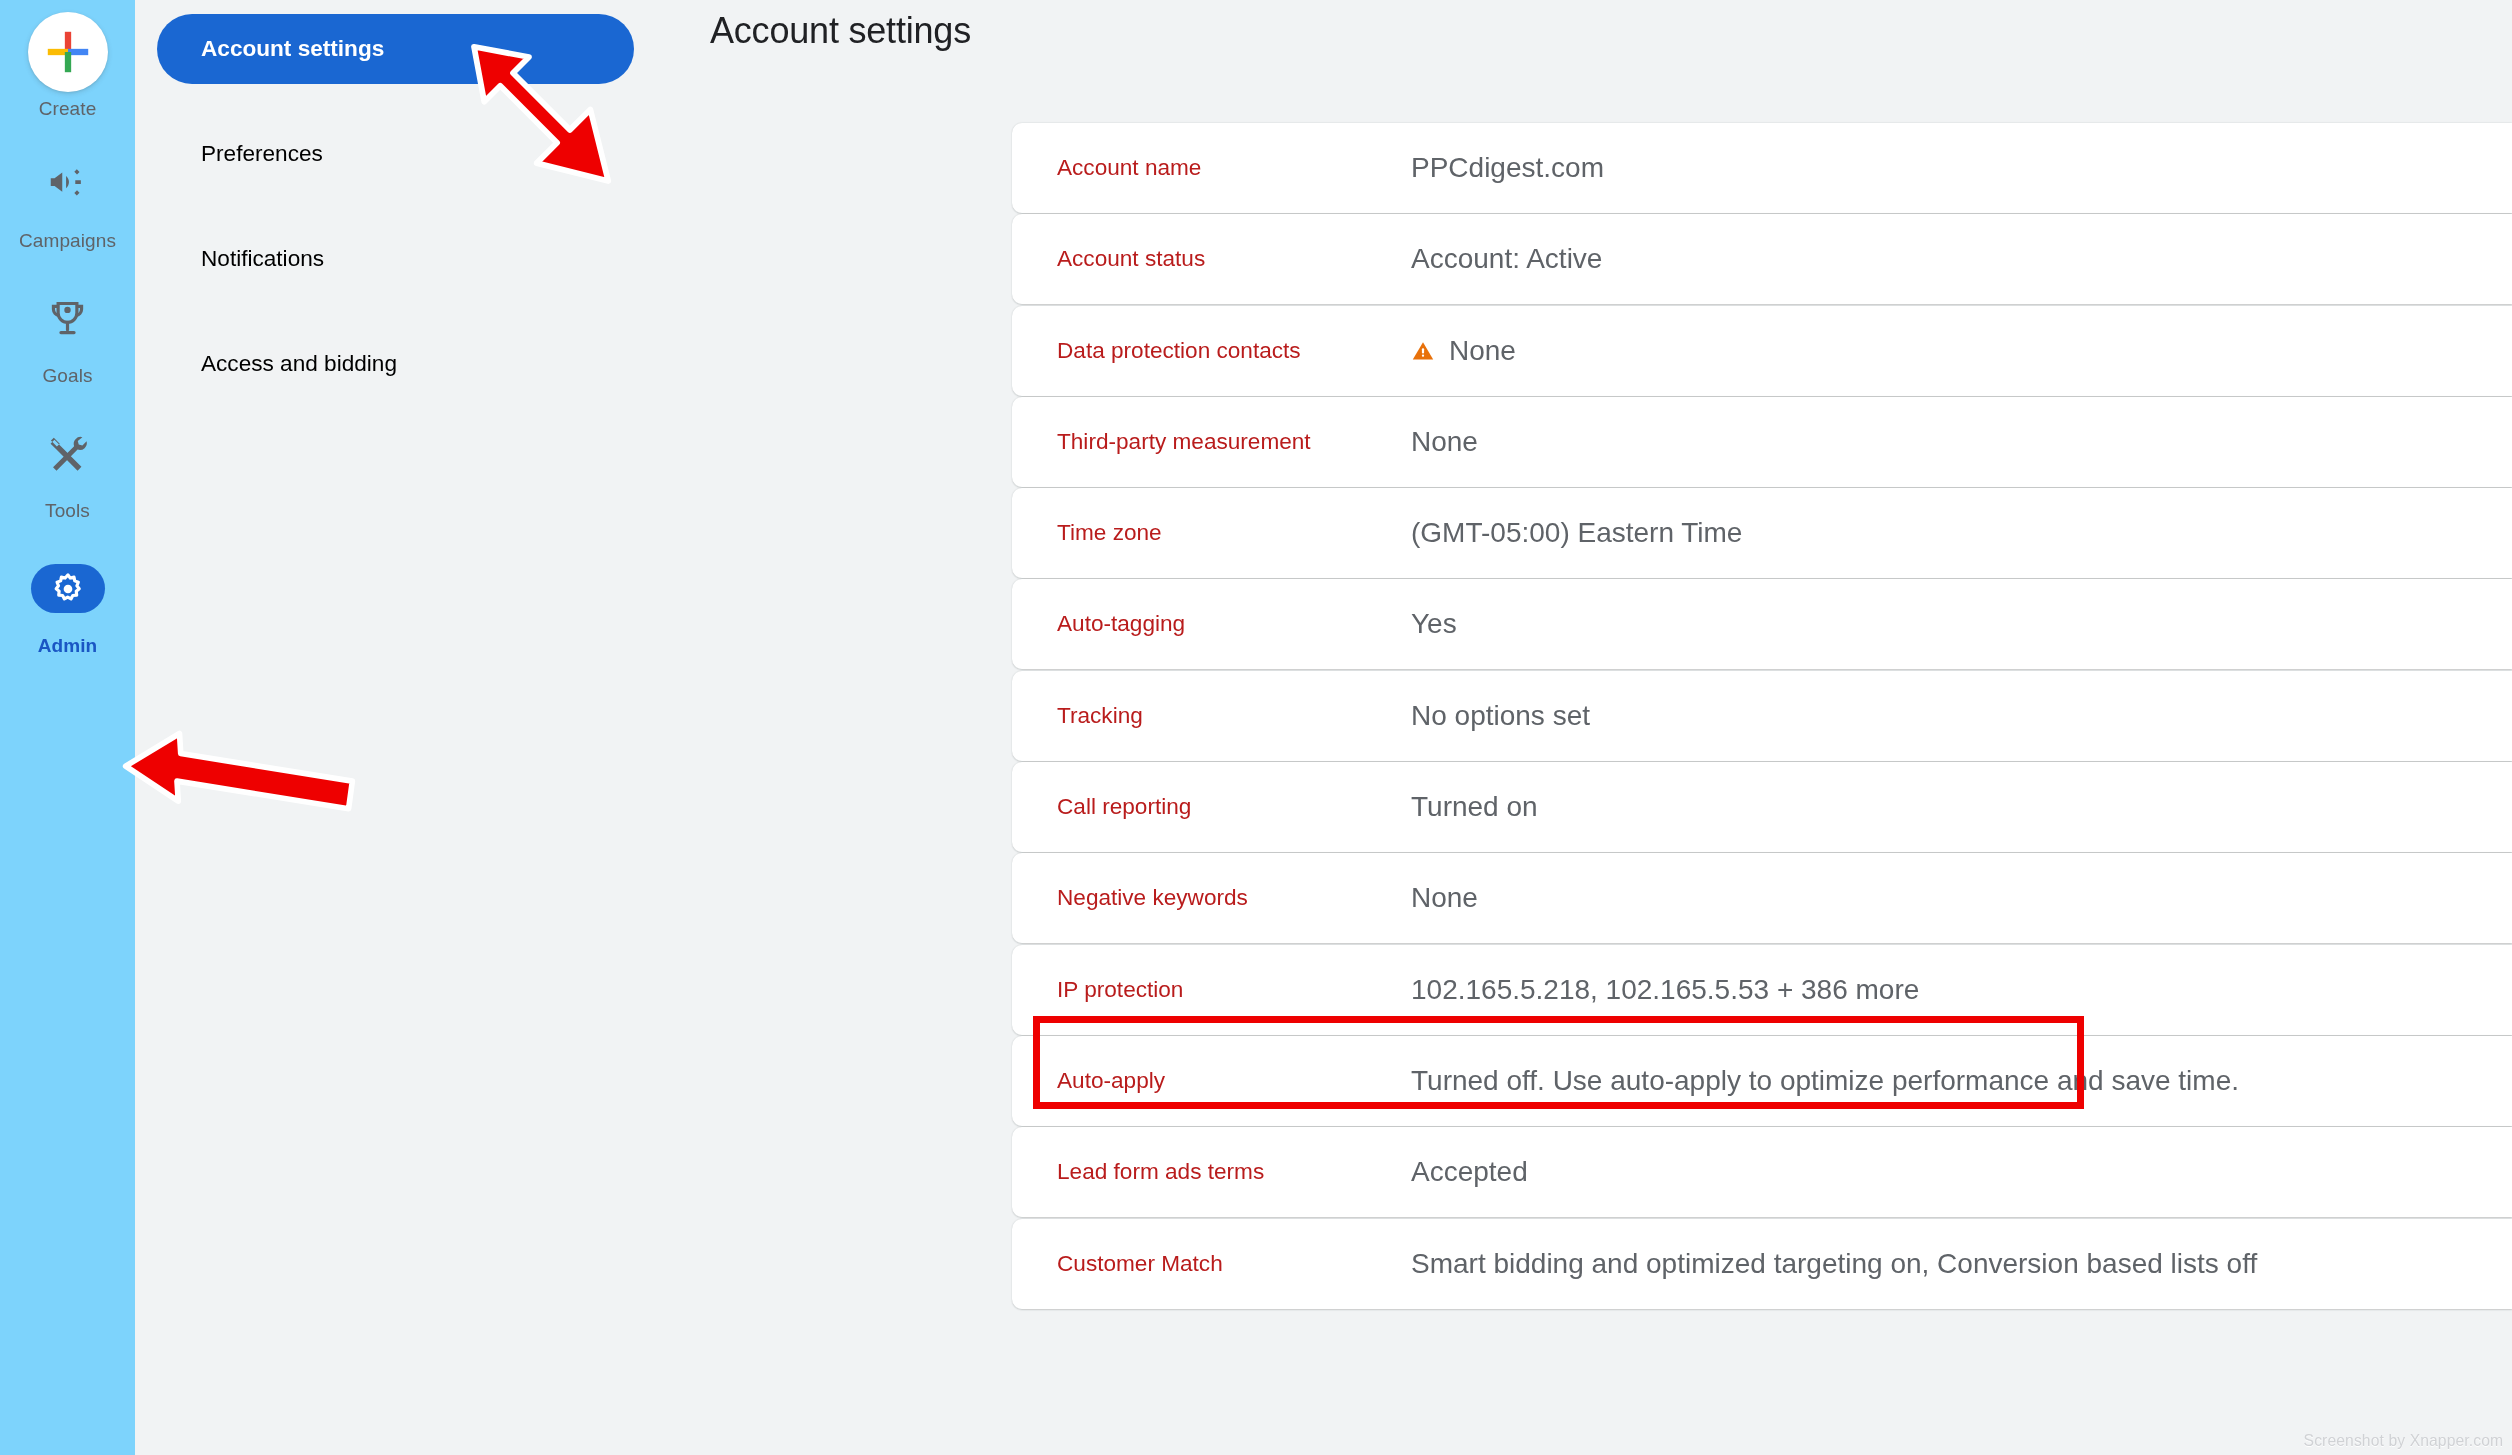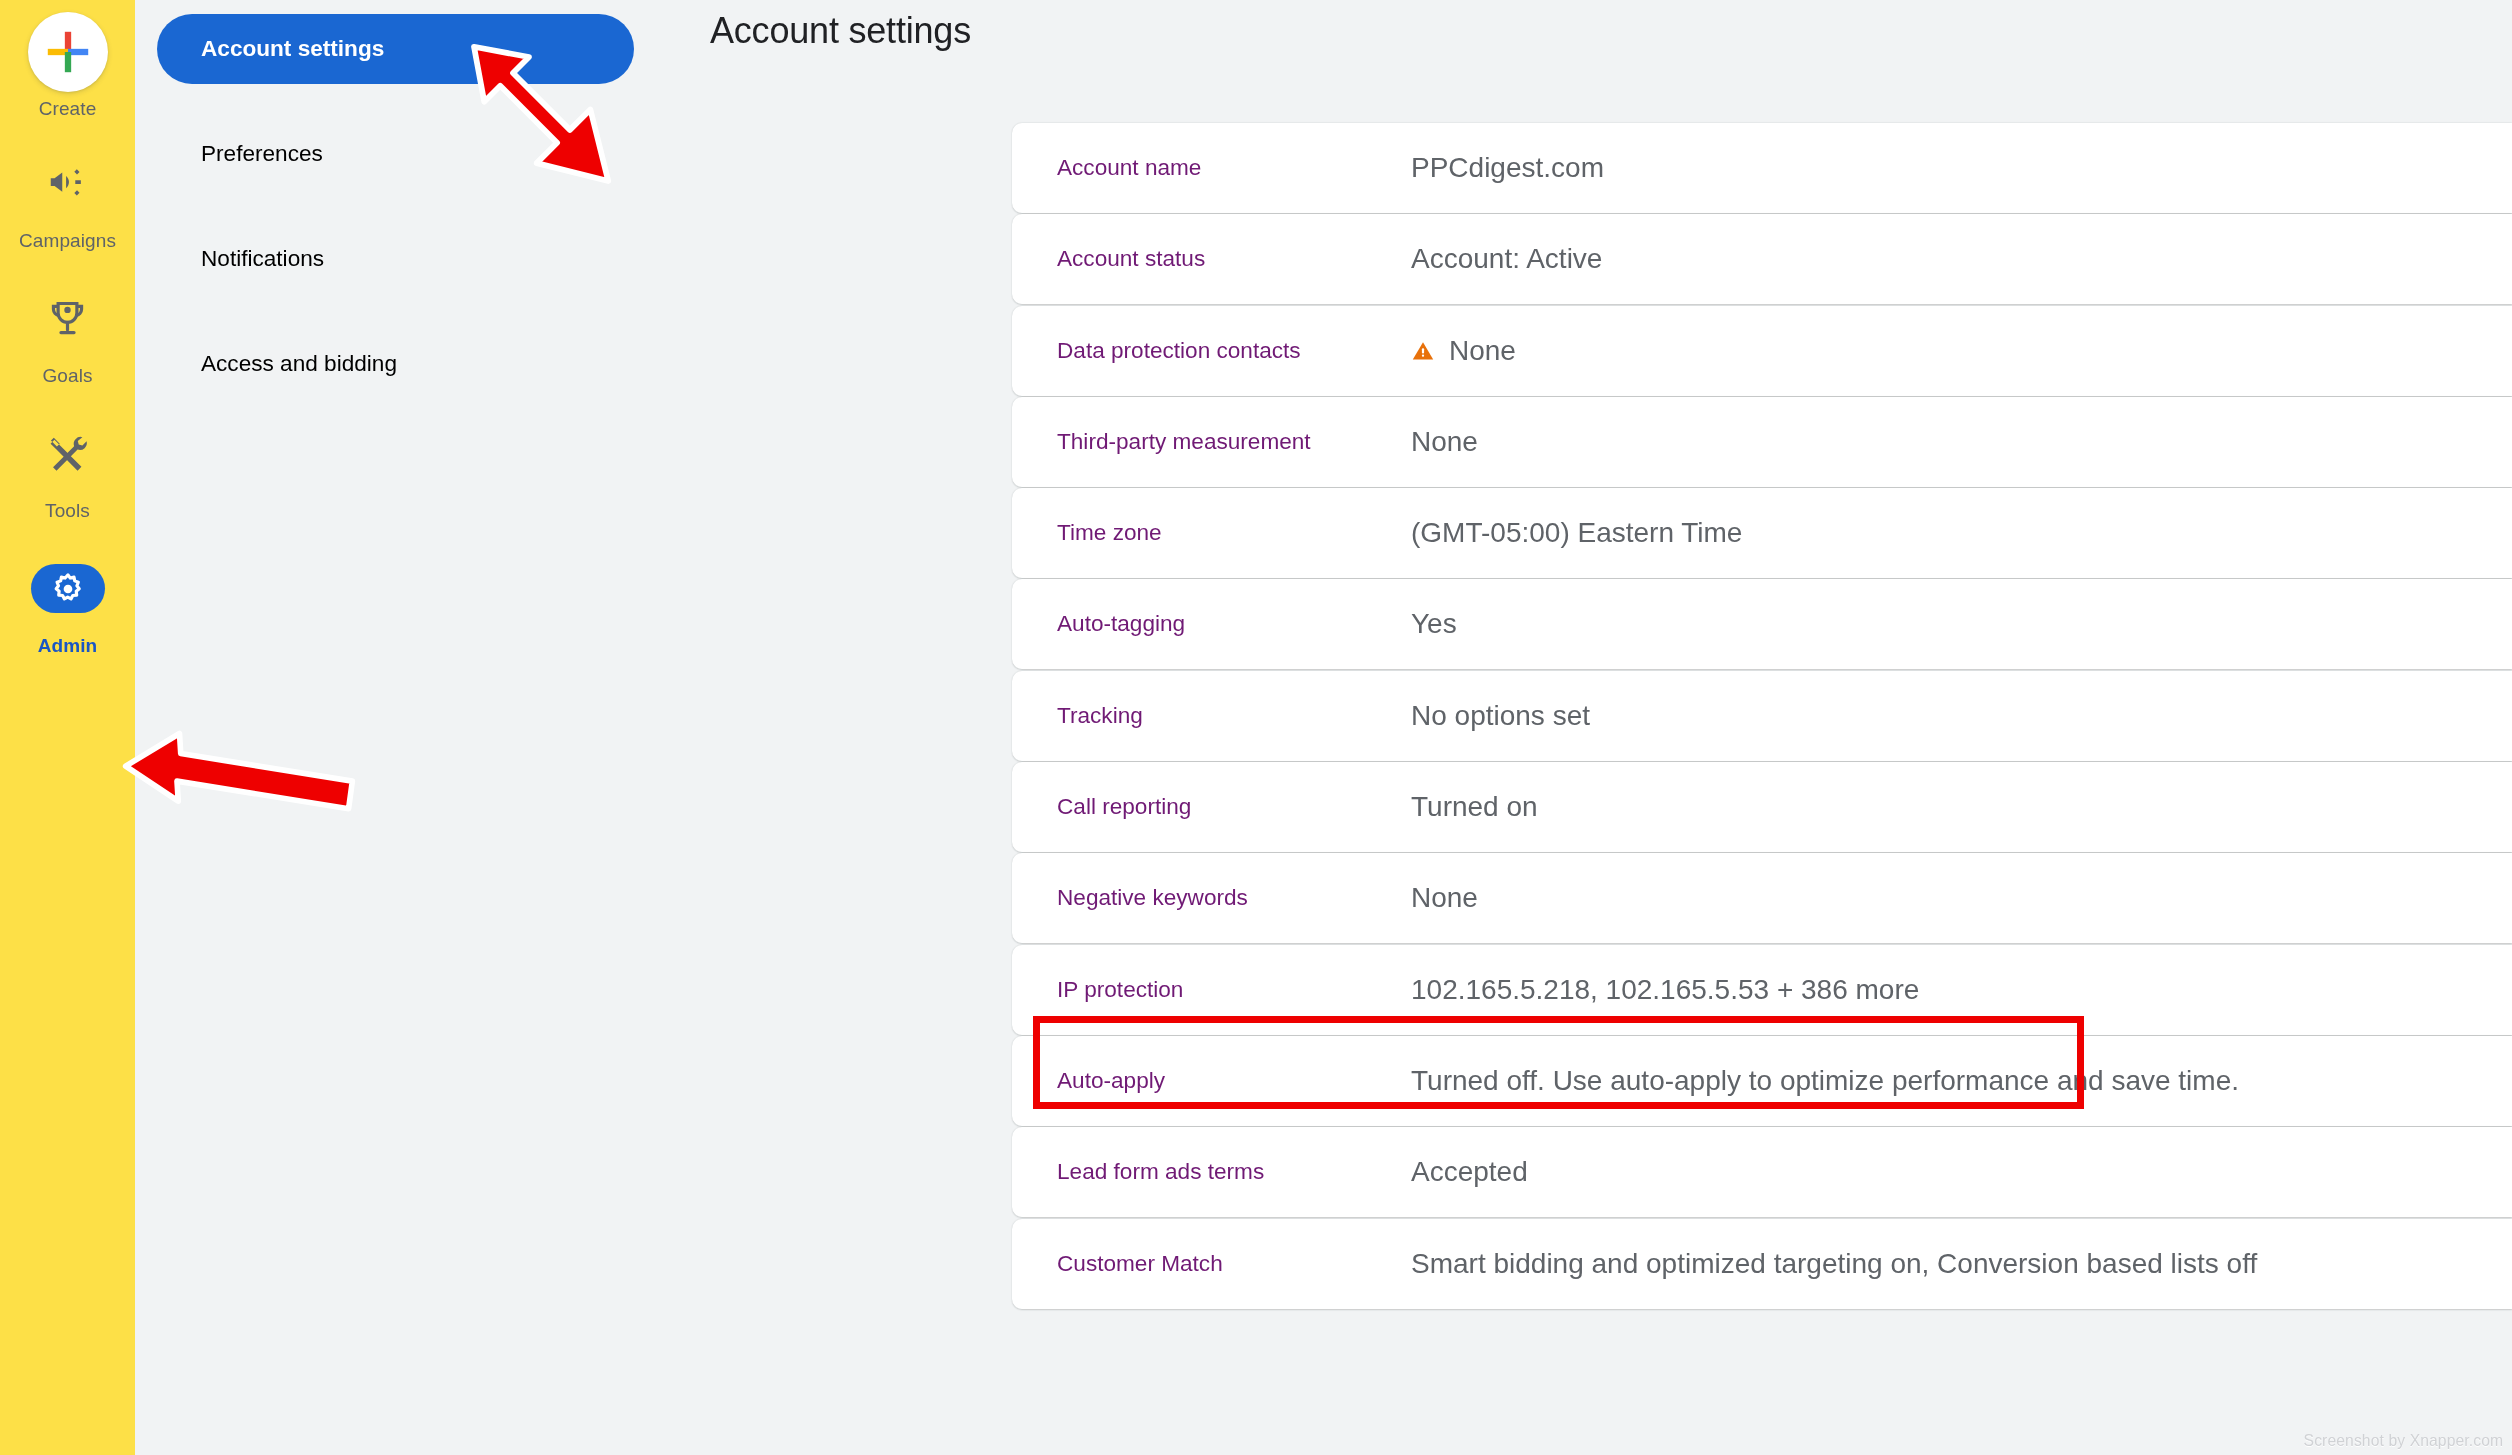--- a/index.html
+++ b/index.html
@@ -14,21 +14,21 @@
     overflow: hidden;
     position: relative;
   }
 
   
   #left-rail {
     position: absolute;
     left: 0; top: 0;
     width: 135px;
     height: 1456px;
-    background: #fde047;
+    background: #7dd3fc;
     display: flex;
     flex-direction: column;
     align-items: center;
     padding-top: 11.3px;
     box-sizing: border-box;
   }
   .rail-item {
     display: flex;
     flex-direction: column;
     align-items: center;
@@ -127,21 +127,21 @@
     border-bottom-left-radius: 10px;
     box-shadow: 0 0.6px 1.9px rgba(60,64,67,.14), 0 0.6px 1.3px rgba(60,64,67,.10);
     margin-bottom: 1.3px;
     position: relative;
   }
   .row-label {
     width: 399px;
     padding-left: 45px;
     box-sizing: border-box;
     font-size: 22.6px;
-    color: #701a75;
+    color: #b91c1c;
     white-space: nowrap;
   }
   .row-value {
     font-size: 28px;
     color: #5f6368;
     display: flex;
     align-items: center;
     white-space: nowrap;
   }
   .row-value-second {

